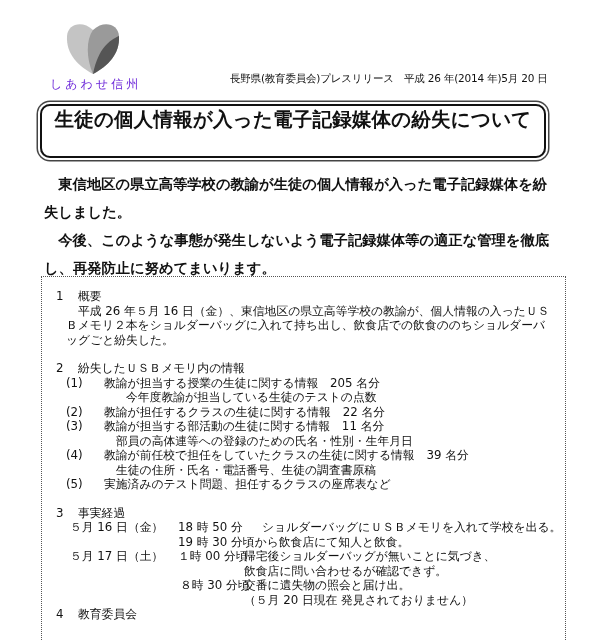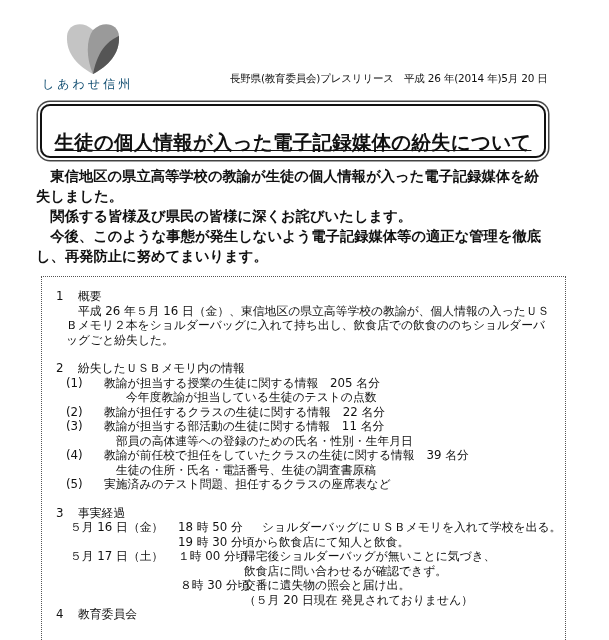--- a/index.html
+++ b/index.html
@@ -1,24 +1,24 @@
 <!DOCTYPE html>
 <html><head>
 <meta charset="utf-8">
 <style>
   html, body { margin:0; padding:0; background:#ffffff; }
   body { width:609px; height:640px; overflow:hidden; position:relative; font-family:"DejaVu Sans", sans-serif; color:#111; }
   .logo { position:absolute; left:62px; top:18px; width:80px; }
   .logo svg { display:block; margin-left:2px; }
-  .logo-text { position:absolute; left:42px; top:76px; font-family:Liberation Sans, sans-serif; font-size:12px; letter-spacing:3px; color:#0c4a6e; white-space:nowrap; }
+  .logo-text { position:absolute; left:50px; top:76px; font-family:Liberation Sans, sans-serif; font-size:12px; letter-spacing:3px; color:#6d28d9; white-space:nowrap; }
   .release { position:absolute; left:230px; top:72px; font-size:10.5px; font-weight:normal; white-space:nowrap; letter-spacing:-0.2px; }
-  .title-box { position:absolute; left:40px; top:104px; width:502px; height:50px; border:2px solid #111; border-radius:10px; box-shadow:0 0 0 2px #fff, 0 0 0 3.5px #444; display:flex; align-items:flex-end; justify-content:center;text-decoration:underline; }
+  .title-box { position:absolute; left:40px; top:104px; width:502px; height:50px; border:2px solid #111; border-radius:10px; box-shadow:0 0 0 2px #fff, 0 0 0 3.5px #444; display:flex; align-items:flex-start; justify-content:center; }
   .title { font-size:19.5px; font-weight:bold; letter-spacing:0.2px; white-space:nowrap; }
   .intro { position:absolute; left:36px; top:166px; width:545px; font-size:14.3px; font-weight:bold; line-height:20px; }
-  .intro p { margin:0; }
+  .intro p { margin:8px; }
   .intro .ind { text-indent:1em; }
   .box { position:absolute; left:41px; top:276px; width:523px; height:380px; border:1px dotted #555; }
   .content { position:absolute; left:54px; top:289px; width:510px; font-size:11.8px; line-height:14.5px; white-space:nowrap; }
   .row { position:relative; height:14.5px; }
   .gap { height:14px; }
   .abs { position:absolute; top:0; }
 </style>
 </head>
 <body>
 
@@ -33,21 +33,20 @@
 
 <div class="release">長野県(教育委員会)プレスリリース　平成 26 年(2014 年)5月 20 日</div>
 
 <div class="title-box">
   <div class="title">生徒の個人情報が入った電子記録媒体の紛失について</div>
 </div>
 
 <div class="intro">
   <p class="ind">東信地区の県立高等学校の教諭が生徒の個人情報が入った電子記録媒体を紛</p>
   <p>失しました。</p>
-  <p class="ind">関係する皆様及び県民の皆様に深くお詫びいたします。</p>
   <p class="ind">今後、このような事態が発生しないよう電子記録媒体等の適正な管理を徹底</p>
   <p>し、再発防止に努めてまいります。</p>
 </div>
 
 <div class="box"></div>
 
 <div class="content">
 
   <div class="row">
     <span class="abs" style="left:2px">1</span>

